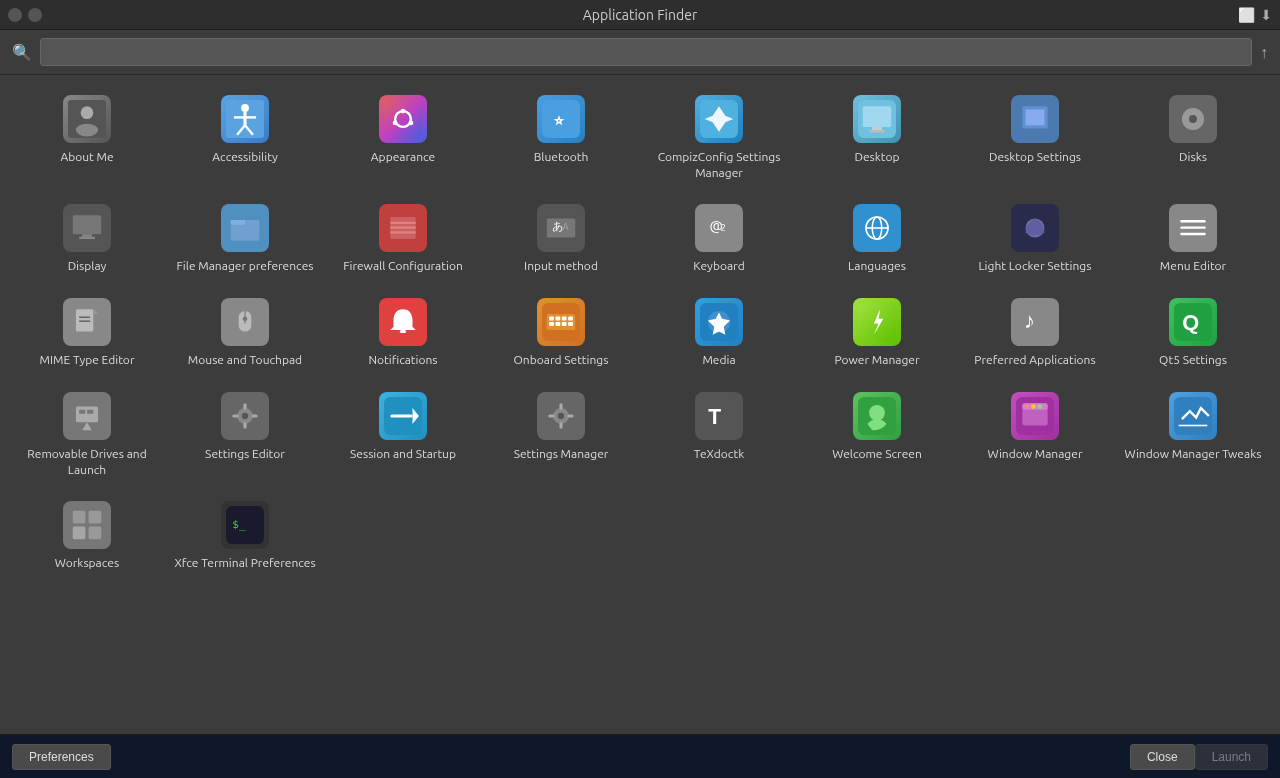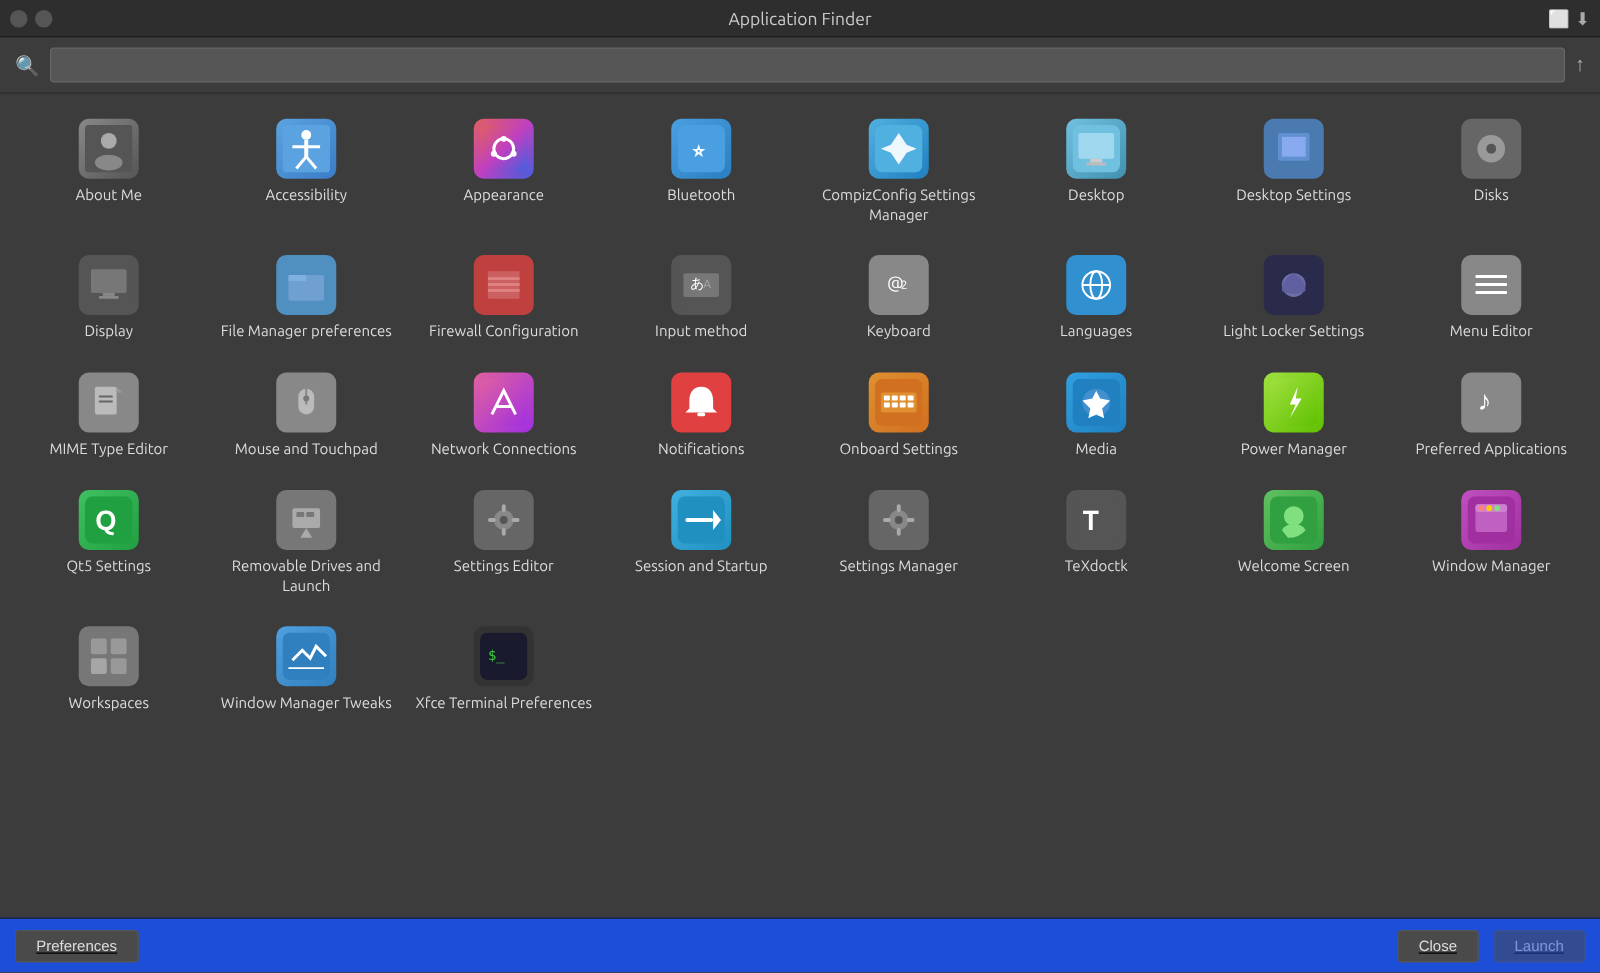--- a/index.html
+++ b/index.html
@@ -122,46 +122,45 @@
     }
     .app-label {
       color: #ddd;
       font-size: 12px;
       text-align: center;
       line-height: 1.3;
       word-break: break-word;
     }
     
     .bottombar {
-      background: #1d4ed8;
+      background: #0f172a;
       height: 44px;
       display: flex;
       align-items: center;
       justify-content: space-between;
       padding: 0 12px;
       border-top: 1px solid #1a1a1a;
       flex-shrink: 0;
-      text-decoration: underline;
     }
     .btn {
       padding: 5px 16px;
       border-radius: 3px;
       border: 1px solid #555;
       background: #4a4a4a;
       color: #ddd;
       font-size: 12px;
       cursor: pointer;
     }
     .btn-disabled {
       opacity: 0.5;
       cursor: not-allowed;
     }
     .bottom-right {
       display: flex;
-      gap: 12px;
+      gap: 0;
     }
     
     .icon-about { background: linear-gradient(135deg, #888 0%, #555 100%); font-size: 24px; }
     .icon-accessibility { background: linear-gradient(135deg, #5ba3e0 0%, #3a7cc7 100%); }
     .icon-appearance { background: linear-gradient(135deg, #e06060 0%, #c040c0 50%, #4060e0 100%); }
     .icon-bluetooth { background: linear-gradient(135deg, #4a9fe0 0%, #2a7fc0 100%); }
     .icon-compiz { background: linear-gradient(135deg, #50b0e0 0%, #2080c0 100%); }
     .icon-desktop { background: linear-gradient(135deg, #70c0e0 0%, #4090b0 100%); }
     .icon-desktop-settings { background: #4a7ab0; }
     .icon-disks { background: #666; }
@@ -409,36 +408,20 @@
         <svg viewBox="0 0 48 48" width="38" height="38">
           <rect width="48" height="48" rx="8" fill="#888"></rect>
           <rect x="16" y="10" width="16" height="26" rx="8" fill="#bbb"></rect>
           <line x1="24" y1="10" x2="24" y2="26" stroke="#888" stroke-width="2"></line>
           <circle cx="24" cy="20" r="3" fill="#777"></circle>
         </svg>
       </div>
       <div class="app-label">Mouse and Touchpad</div>
     </div>
     <div class="app-item">
-      <div class="app-icon icon-network">
-        <svg viewBox="0 0 48 48" width="38" height="38">
-          <defs>
-            <linearGradient id="netG" x1="0%" y1="0%" x2="100%" y2="100%">
-              <stop offset="0%" stop-color="#e060a0"></stop>
-              <stop offset="100%" stop-color="#a030e0"></stop>
-            </linearGradient>
-          </defs>
-          <rect width="48" height="48" rx="8" fill="url(#netG)"></rect>
-          <path d="M12 36 L24 12 L36 36" stroke="white" stroke-width="3" fill="none"></path>
-          <path d="M16 28 L32 28" stroke="white" stroke-width="3"></path>
-        </svg>
-      </div>
-      <div class="app-label">Network Connections</div>
-    </div>
-    <div class="app-item">
       <div class="app-icon icon-notifications">
         <svg viewBox="0 0 48 48" width="38" height="38">
           <rect width="48" height="48" rx="8" fill="#e04040"></rect>
           <path d="M24 8 C16 8 12 14 12 22 L12 30 L8 34 L40 34 L36 30 L36 22 C36 14 32 8 24 8Z" fill="white"></path>
           <rect x="20" y="34" width="8" height="4" rx="2" fill="white"></rect>
         </svg>
       </div>
       <div class="app-label">Notifications</div>
     </div>
     <div class="app-item">
@@ -577,40 +560,40 @@
           <rect x="8" y="8" width="32" height="28" rx="3" fill="#c060c0"></rect>
           <rect x="8" y="8" width="32" height="8" rx="3" fill="#d080d0"></rect>
           <circle cx="14" cy="12" r="3" fill="#ff8080"></circle>
           <circle cx="22" cy="12" r="3" fill="#ffcc00"></circle>
           <circle cx="30" cy="12" r="3" fill="#80dd80"></circle>
         </svg>
       </div>
       <div class="app-label">Window Manager</div>
     </div>
     <div class="app-item">
+      <div class="app-icon icon-wm-tweaks">
+        <svg viewBox="0 0 48 48" width="38" height="38">
+          <rect width="48" height="48" rx="8" fill="#3080c0"></rect>
+          <path d="M10 28 L20 18 L28 26 L34 14 L44 24" stroke="white" stroke-width="3" fill="none"></path>
+          <line x1="6" y1="36" x2="42" y2="36" stroke="white" stroke-width="2"></line>
+        </svg>
+      </div>
+      <div class="app-label">Window Manager Tweaks</div>
+    </div>
+    <div class="app-item">
       <div class="app-icon icon-workspaces">
         <svg viewBox="0 0 48 48" width="38" height="38">
           <rect width="48" height="48" rx="8" fill="#777"></rect>
           <rect x="6" y="6" width="16" height="16" rx="2" fill="#999"></rect>
           <rect x="26" y="6" width="16" height="16" rx="2" fill="#999"></rect>
           <rect x="6" y="26" width="16" height="16" rx="2" fill="#bbb" opacity="0.7"></rect>
           <rect x="26" y="26" width="16" height="16" rx="2" fill="#999"></rect>
         </svg>
       </div>
       <div class="app-label">Workspaces</div>
-    </div>
-    <div class="app-item">
-      <div class="app-icon icon-wm-tweaks">
-        <svg viewBox="0 0 48 48" width="38" height="38">
-          <rect width="48" height="48" rx="8" fill="#3080c0"></rect>
-          <path d="M10 28 L20 18 L28 26 L34 14 L44 24" stroke="white" stroke-width="3" fill="none"></path>
-          <line x1="6" y1="36" x2="42" y2="36" stroke="white" stroke-width="2"></line>
-        </svg>
-      </div>
-      <div class="app-label">Window Manager Tweaks</div>
     </div>
     <div class="app-item">
       <div class="app-icon icon-terminal">
         <svg viewBox="0 0 48 48" width="38" height="38">
           <rect width="48" height="48" rx="8" fill="#1a1a2e"></rect>
           <text x="8" y="28" font-size="14" fill="#40cc40" font-family="monospace">$_</text>
         </svg>
       </div>
       <div class="app-label">Xfce Terminal Preferences</div>
     </div>

